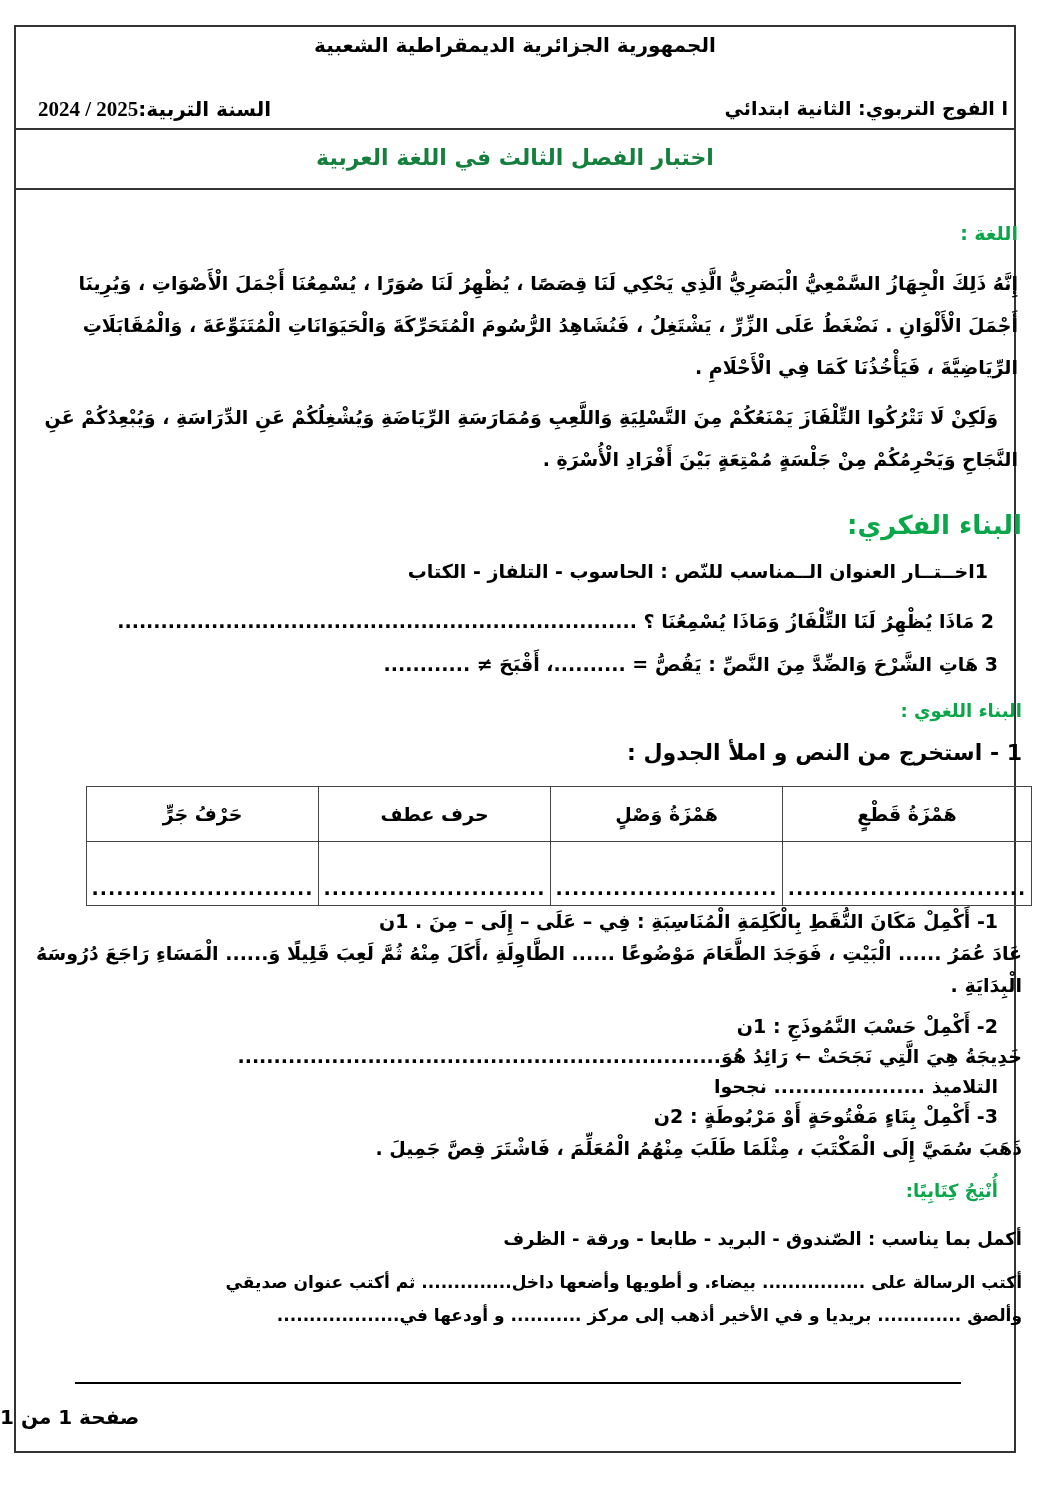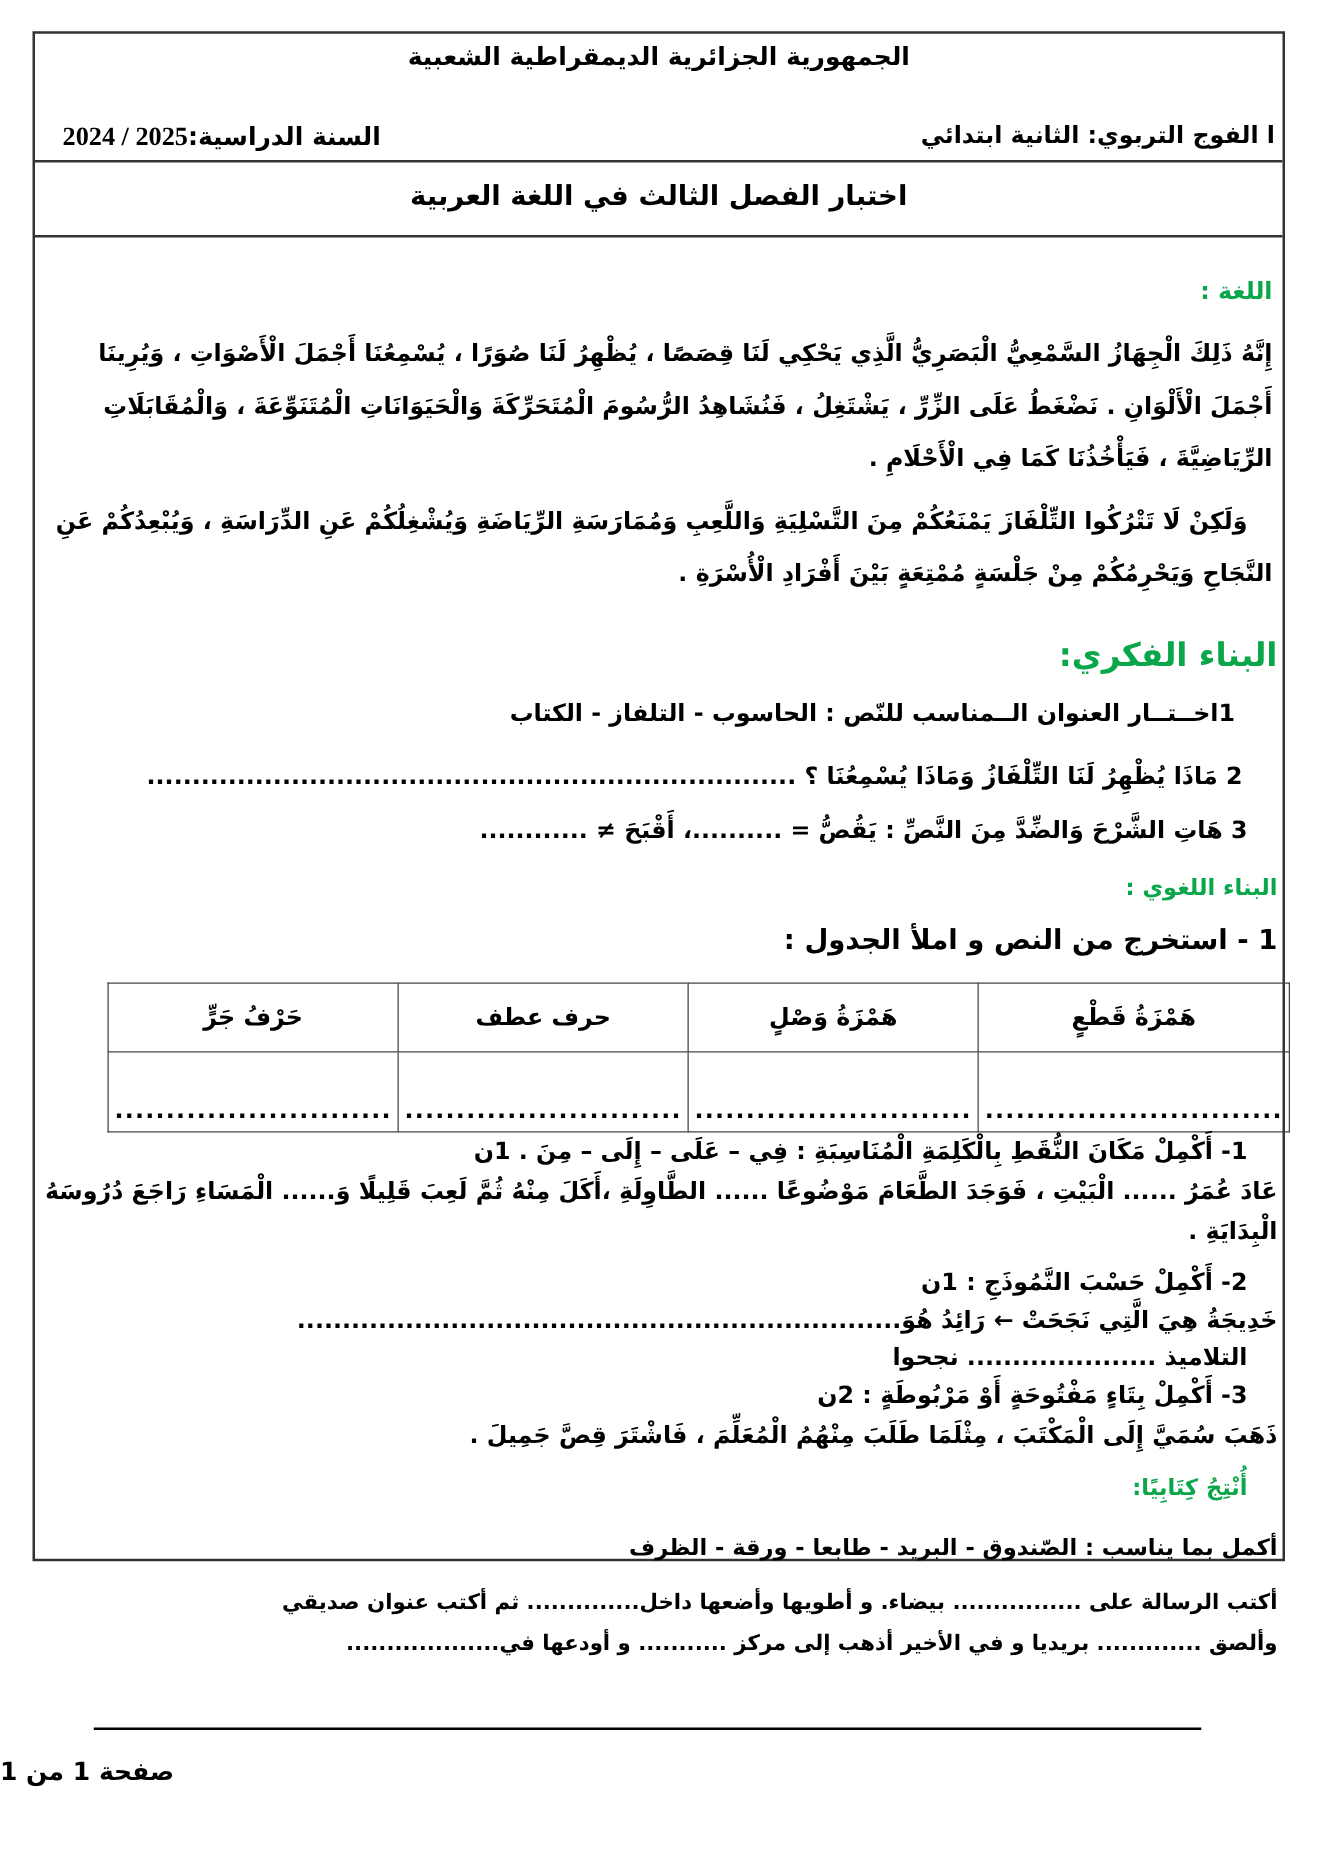--- a/index.html
+++ b/index.html
@@ -1,27 +1,27 @@
 <!DOCTYPE html>
 <html><head>
   <meta charset="utf-8">
   <style>
     html, body { margin: 0; padding: 0; background: #ffffff; }
     body { width: 1058px; height: 1497px; position: relative; overflow: hidden;
            font-family: "DejaVu Sans", "Liberation Sans", sans-serif; color: #000; }
-    .page { position: absolute; left: 26px; top: 25px; width: 1002px; height: 1224px;
+    .page { position: absolute; left: 14px; top: 25px; width: 1002px; height: 1428px;
             border: 2px solid #333; box-sizing: border-box; padding-left: 20px; }
     .hdr { position: absolute; left: 0; right: 0; top: 0; height: 101px; border-bottom: 2px solid #333; }
     .hdr .l1, .hdr .l2 { position: absolute; left: 0; right: 0; text-align: center; font-weight: bold; font-size: 20px; direction: rtl; }
     .hdr .l1 { top: 6px; } .hdr .l2 { top: 34px; }
     .hdr .grade { position: absolute; right: 6px; top: 70px; font-weight: bold; font-size: 19px; direction: rtl; }
     .hdr .year { position: absolute; left: 22px; top: 70px; font-weight: bold; font-size: 20px; direction: rtl; }
     .hdr .year .num { font-family: "Liberation Serif", serif; font-size: 21px; }
     .title-band { position: absolute; left: 0; right: 0; top: 101px; height: 60px; border-bottom: 2px solid #333;
-                  text-align: center; line-height: 60px; color: #000000; font-weight: bold; font-size: 22px; direction: rtl; }
+                  text-align: center; line-height: 60px; color: #15803d; font-weight: bold; font-size: 22px; direction: rtl; }
     .rtl { direction: rtl; text-align: right; }
     .abs { position: absolute; }
     .green { color: #0aa64a; font-weight: bold; }
     .b { font-weight: bold; }
     .txt { font-size: 19px; font-weight: bold; line-height: 42px; }
     .q { font-size: 19px; font-weight: bold; }
     table.fill { position: absolute; left: 60px; top: 760px; width: 948px; border-collapse: collapse; direction: rtl; }
     table.fill td, table.fill th { border: 1.5px solid #444; text-align: center; font-size: 19px; font-weight: bold; }
     table.fill th { height: 52px; }
     table.fill td { height: 56px; vertical-align: bottom; padding-bottom: 6px; letter-spacing: 1px; }
@@ -29,21 +29,21 @@
     .page-num { position: absolute; left: 0; right: 0; top: 1405px; text-align: left; font-weight: bold; font-size: 20px; direction: rtl; }
     .gap { position: absolute; left: 420px; width: 210px; top: 1442px; height: 6px; background: #fff; }
   </style>
 </head>
 <body>
 
 <div class="page">
   <div class="hdr">
     <div class="l1">الجمهورية الجزائرية الديمقراطية الشعبية</div>
     <div class="grade">ا الفوج التربوي: الثانية ابتدائي</div>
-    <div class="year"><span>السنة الدراسية:</span><span class="num" style="direction:ltr;unicode-bidi:embed;">2024 / 2025</span></div>
+    <div class="year"><span>السنة التربية:</span><span class="num" style="direction:ltr;unicode-bidi:embed;">2024 / 2025</span></div>
   </div>
   <div class="title-band">اختبار الفصل الثالث في اللغة العربية</div>
 </div>
 
 <div class="abs rtl green" style="right:40px; top:222px; font-size:19px;">اللغة :</div>
 <div class="abs rtl txt" style="right:40px; left:40px; top:262px;">إِنَّهُ ذَلِكَ الْجِهَازُ السَّمْعِيُّ الْبَصَرِيُّ الَّذِي يَحْكِي لَنَا قِصَصًا ، يُظْهِرُ لَنَا صُوَرًا ، يُسْمِعُنَا أَجْمَلَ الْأَصْوَاتِ ، وَيُرِينَا</div>
 <div class="abs rtl txt" style="right:40px; left:40px; top:304px;">أَجْمَلَ الْأَلْوَانِ . نَضْغَطُ عَلَى الزِّرِّ ، يَشْتَغِلُ ، فَنُشَاهِدُ الرُّسُومَ الْمُتَحَرِّكَةَ وَالْحَيَوَانَاتِ الْمُتَنَوِّعَةَ ، وَالْمُقَابَلَاتِ</div>
 <div class="abs rtl txt" style="right:40px; left:40px; top:346px;">الرِّيَاضِيَّةَ ، فَيَأْخُذُنَا كَمَا فِي الْأَحْلَامِ .</div>
 <div class="abs rtl txt" style="right:60px; left:30px; top:396px;">وَلَكِنْ لَا تَتْرُكُوا التِّلْفَازَ يَمْنَعُكُمْ مِنَ التَّسْلِيَةِ وَاللَّعِبِ وَمُمَارَسَةِ الرِّيَاضَةِ وَيُشْغِلُكُمْ عَنِ الدِّرَاسَةِ ، وَيُبْعِدُكُمْ عَنِ</div>
 <div class="abs rtl txt" style="right:40px; left:40px; top:438px;">النَّجَاحِ وَيَحْرِمُكُمْ مِنْ جَلْسَةٍ مُمْتِعَةٍ بَيْنَ أَفْرَادِ الْأُسْرَةِ .</div>

